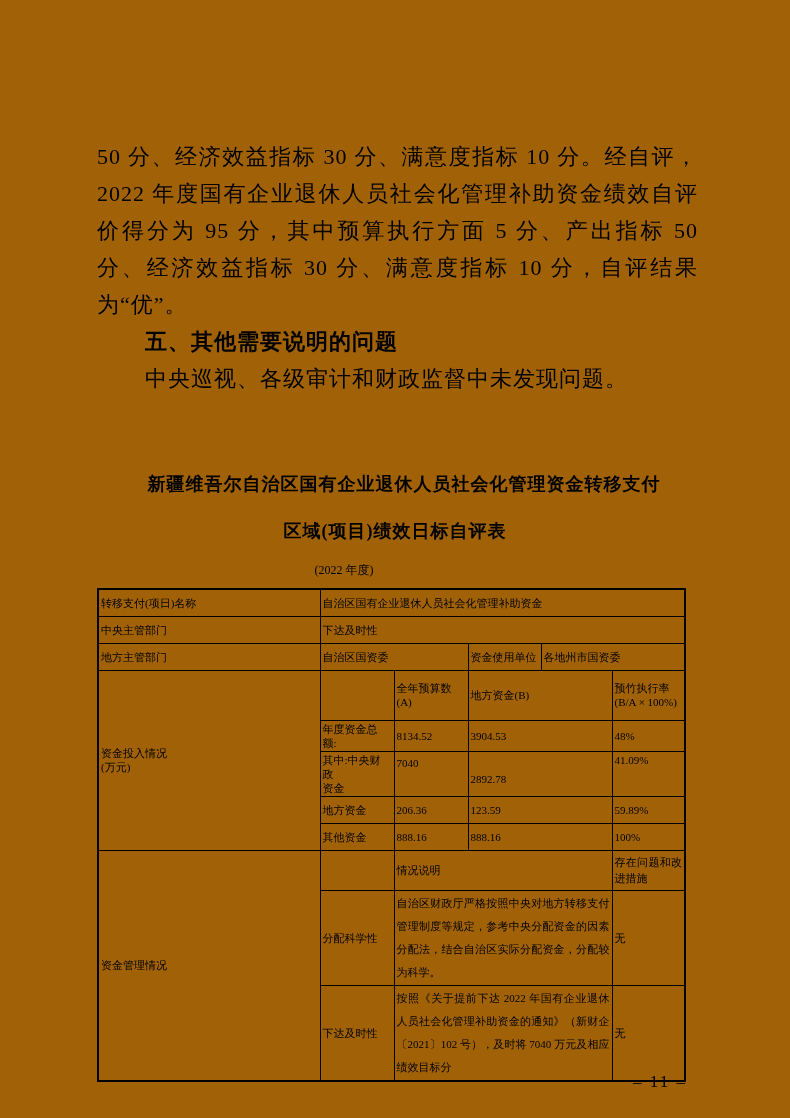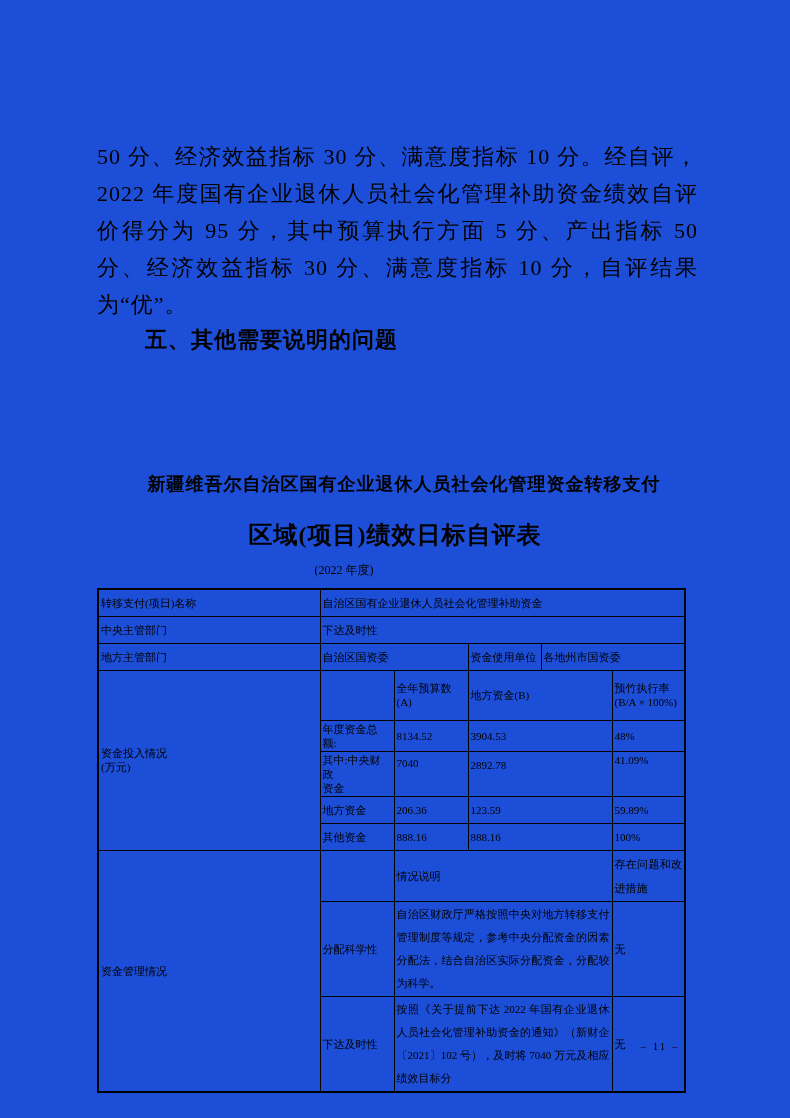--- a/index.html
+++ b/index.html
@@ -1,39 +1,39 @@
 <!DOCTYPE html>
 <html><head>
 <meta charset="utf-8">
 <style>
   html,body{margin:0;padding:0;background:#fff;}
   .page{
     position:relative;
     width:790px;height:1118px;
-    background:#1d4ed8;color:#000;
+    background:#a16207;color:#000;
     font-family:"Liberation Serif", serif;
     overflow:hidden;
   }
   
   .bodytext{
     position:absolute;left:97px;top:138px;width:601px;
     font-size:22px;line-height:37px;
     text-align:justify;letter-spacing:1px;
   }
   .bodytext p{margin:0;}
   .indent{text-indent:48px;}
   .heading{
-    font-family:Liberation Mono, monospace;
+    font-family:Liberation Sans, sans-serif;
     font-weight:bold;text-indent:48px;
   }
   
   .tbl-title1{position:absolute;left:0;top:472px;width:790px;
     text-align:center;font-weight:bold;font-size:18px;letter-spacing:1px;margin-left:9px;}
   .tbl-title2{position:absolute;left:0;top:519px;width:790px;
-    text-align:center;font-weight:bold;font-size:24px;letter-spacing:1px;}
+    text-align:center;font-weight:bold;font-size:18px;letter-spacing:1px;}
   .tbl-year{position:absolute;left:0;top:562px;width:688px;
     text-align:center;font-size:12px;}
   
   table.main{
     position:absolute;left:97px;top:588px;
     border-collapse:collapse;table-layout:fixed;
     width:587px;font-size:11px;line-height:14px;
     border:2px solid #000;
   }
   table.main td{
@@ -42,38 +42,39 @@
     padding:1px 2px;overflow:hidden;
   }
   td.c1{border-right-width:2px;}
   .two-line span{display:block;}
   td.desc-cell{
     text-align:justify;vertical-align:top;
     padding:4px 3px 2px 4px;line-height:23px;font-size:11px;
   }
   td.issue-cell{
     text-align:justify;vertical-align:top;
-    padding:3px 2px 2px 3px;line-height:24px;
+    padding:3px 2px 2px 3px;line-height:16px;
   }
   td.label-top{vertical-align:top;padding-top:7px;}
   td.left-align{text-align:left;padding-left:4px;}
   
   .pagenum{
-    position:absolute;left:610px;top:1040px;width:100px;
-    font-size:11px;text-align:center;letter-spacing:2px;
+    position:absolute;left:610px;top:1072px;width:100px;
+    font-size:17px;text-align:center;letter-spacing:2px;
   }
 </style>
 </head>
 <body>
 
 <div class="page">
 
   <div class="bodytext">
     <p>50 分、经济效益指标 30 分、满意度指标 10 分。经自评，2022 年度国有企业退休人员社会化管理补助资金绩效自评价得分为 95 分，其中预算执行方面 5 分、产出指标 50 分、经济效益指标 30 分、满意度指标 10 分，自评结果为“优”。</p>
     <p class="heading">五、其他需要说明的问题</p>
+    <p class="indent">中央巡视、各级审计和财政监督中未发现问题。</p>
   </div>
 
   <div class="tbl-title1">新疆维吾尔自治区国有企业退休人员社会化管理资金转移支付</div>
   <div class="tbl-title2">区域(项目)绩效日标自评表</div>
   <div class="tbl-year">(2022 年度)</div>
 
   <table class="main">
     <colgroup>
       <col style="width:222px">
         <col style="width:74px">
@@ -115,21 +116,21 @@
         <td>8134.52</td>
         <td colspan="2">3904.53</td>
         <td>48%</td>
       </tr>
       <tr style="height:45px">
         <td class="two-line">
           <span>其中:中央财政</span>
           <span>资金</span>
         </td>
         <td style="vertical-align:top;padding-top:4px">7040</td>
-        <td colspan="2" style="vertical-align:top;padding-top:6px">2892.78</td>
+        <td colspan="2" style="vertical-align:top;padding-top:20px">2892.78</td>
         <td style="vertical-align:top;">41.09%</td>
       </tr>
       <tr style="height:27px">
         <td>地方资金</td>
         <td>206.36</td>
         <td colspan="2">123.59</td>
         <td>59.89%</td>
       </tr>
       <tr style="height:27px">
         <td>其他资金</td>

